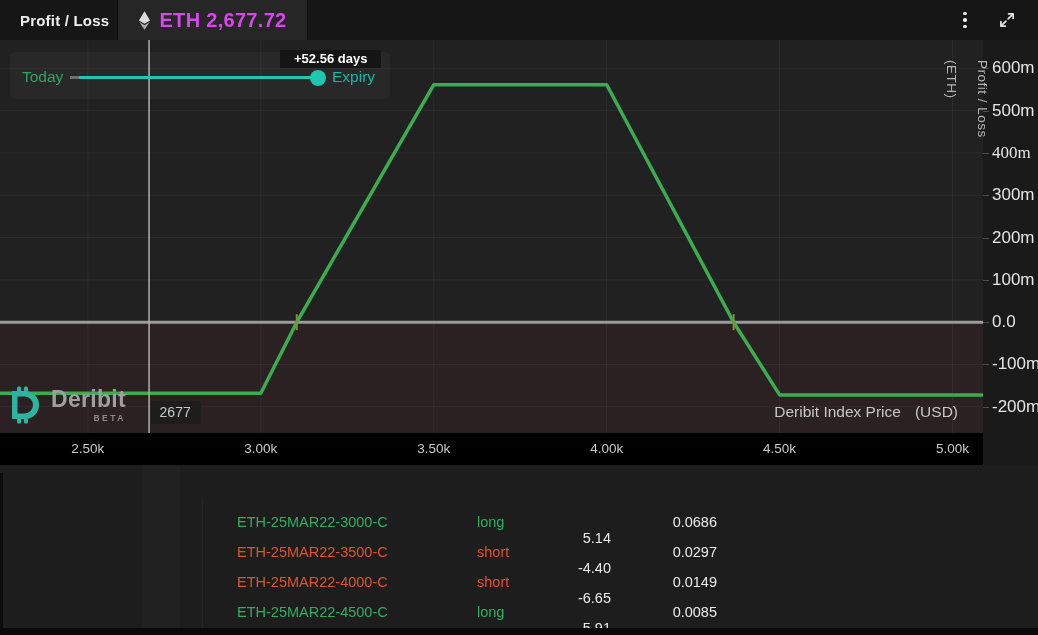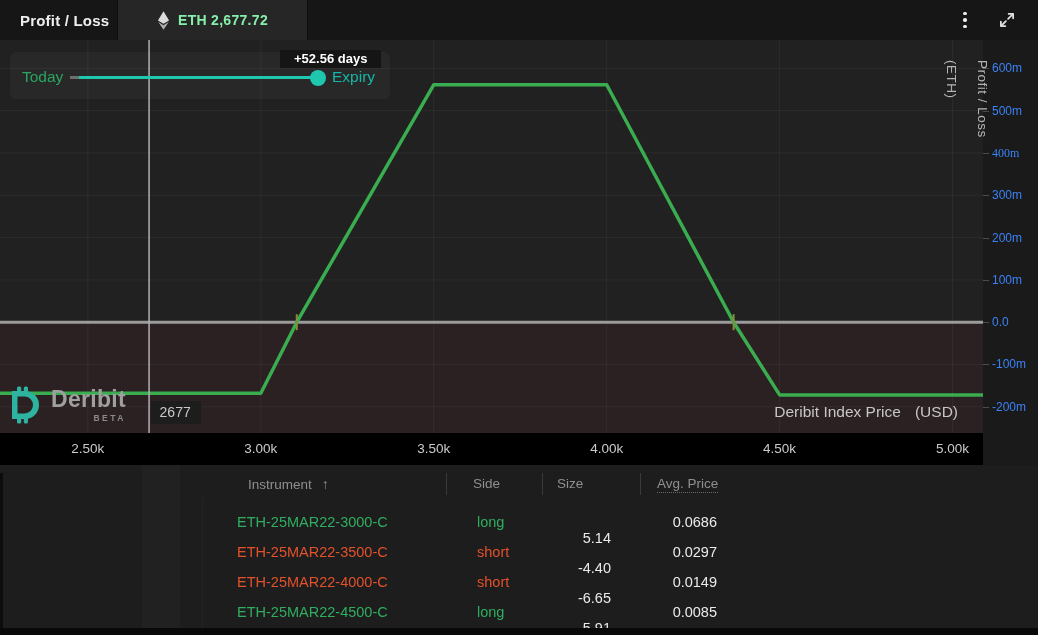--- a/index.html
+++ b/index.html
@@ -6,32 +6,32 @@
   html,body { width:1038px; height:635px; background:#0d0d0d; font-family:"Liberation Sans",sans-serif; }
   #app { position:relative; width:1038px; height:635px; background:#1d1d1d; overflow:hidden; }
 
   
   .topbar { position:absolute; left:0; top:0; width:1038px; height:40px; background:#161616; }
   .topbar-title { position:absolute; left:20px; top:0; height:40px; display:flex; align-items:center;
                   color:#efefef; font-size:15px; font-weight:bold; letter-spacing:.2px; }
   .inst-tab { position:absolute; left:117px; top:0; width:191px; height:40px; background:#262626;
               display:flex; align-items:center; justify-content:center; gap:8px; cursor:pointer;
               border-left:1px solid #0f0f0f; border-right:1px solid #0f0f0f; }
-  .inst-tab .lbl { color:#86efac; font-size:14px; font-weight:bold; letter-spacing:.3px; }
+  .inst-tab .lbl { color:#d946ef; font-size:20px; font-weight:bold; letter-spacing:.3px; }
   .kebab { position:absolute; left:956px; top:8px; width:18px; height:24px; display:flex; flex-direction:column;
            align-items:center; justify-content:center; gap:3px; cursor:pointer; }
   .kebab i { width:3.5px; height:3.5px; border-radius:50%; background:#ededed; }
   .expand { position:absolute; left:997px; top:10px; width:20px; height:20px; cursor:pointer; }
 
   
   .plot { position:absolute; left:0; top:40px; width:983px; height:393px; background:#212121; }
   .plot svg { position:absolute; left:0; top:0; }
 
   .right-strip { position:absolute; left:983px; top:40px; width:55px; height:425px; background:#1a1a1a; }
-  .right-strip .ytick { position:absolute; left:9px; transform:translateY(-50%); color:#3b82f6; font-size:12px; white-space:nowrap; }
+  .right-strip .ytick { position:absolute; left:9px; transform:translateY(-50%); color:#e5e5e5; font-size:17px; white-space:nowrap; }
   .right-strip .ydash { position:absolute; left:0; width:6px; height:1px; background:#4d4d4d; }
 
   .xaxis-strip { position:absolute; left:0; top:433px; width:983px; height:32px; background:#000000; }
   .xaxis-strip .xtick { position:absolute; top:8px; transform:translateX(-50%); color:#cbcbcb; font-size:13.5px; }
 
   .ylabel-rot { position:absolute; left:944px; top:60px; height:260px; display:flex; flex-direction:column; gap:16px;
                 writing-mode:vertical-rl; color:#b5b5b5; font-size:13.5px; letter-spacing:.5px; }
 
   .xlabel { position:absolute; top:403px; right:80px; display:flex; gap:14px; color:#c6c6c6; font-size:15.5px; }
 
@@ -189,32 +189,20 @@
     </svg>
     <div class="logo-text">
       <span class="name">Deribit</span>
       <span class="beta">BETA</span>
     </div>
   </div>
 
   <div class="table-area">
     <div class="table-strip"></div>
     <div class="table-line"></div>
-    <div class="thead">
-      <span class="h-inst">
-        <span>Instrument</span>
-        <span class="sortarrow">↑</span>
-      </span>
-      <span class="sep" style="left:446px"></span>
-      <span class="h-side">Side</span>
-      <span class="sep" style="left:542px"></span>
-      <span class="h-size">Size</span>
-      <span class="sep" style="left:640px"></span>
-      <span class="h-avg">Avg. Price</span>
-    </div>
     <div class="tbody">
         <div class="trow">
           <span class="cell c-inst long">ETH-25MAR22-3000-C</span>
           <span class="cell c-side long">long</span>
           <span class="cell c-size">5.14</span>
           <span class="cell c-avg">0.0686</span>
         </div>
         <div class="trow">
           <span class="cell c-inst short">ETH-25MAR22-3500-C</span>
           <span class="cell c-side short">short</span>

